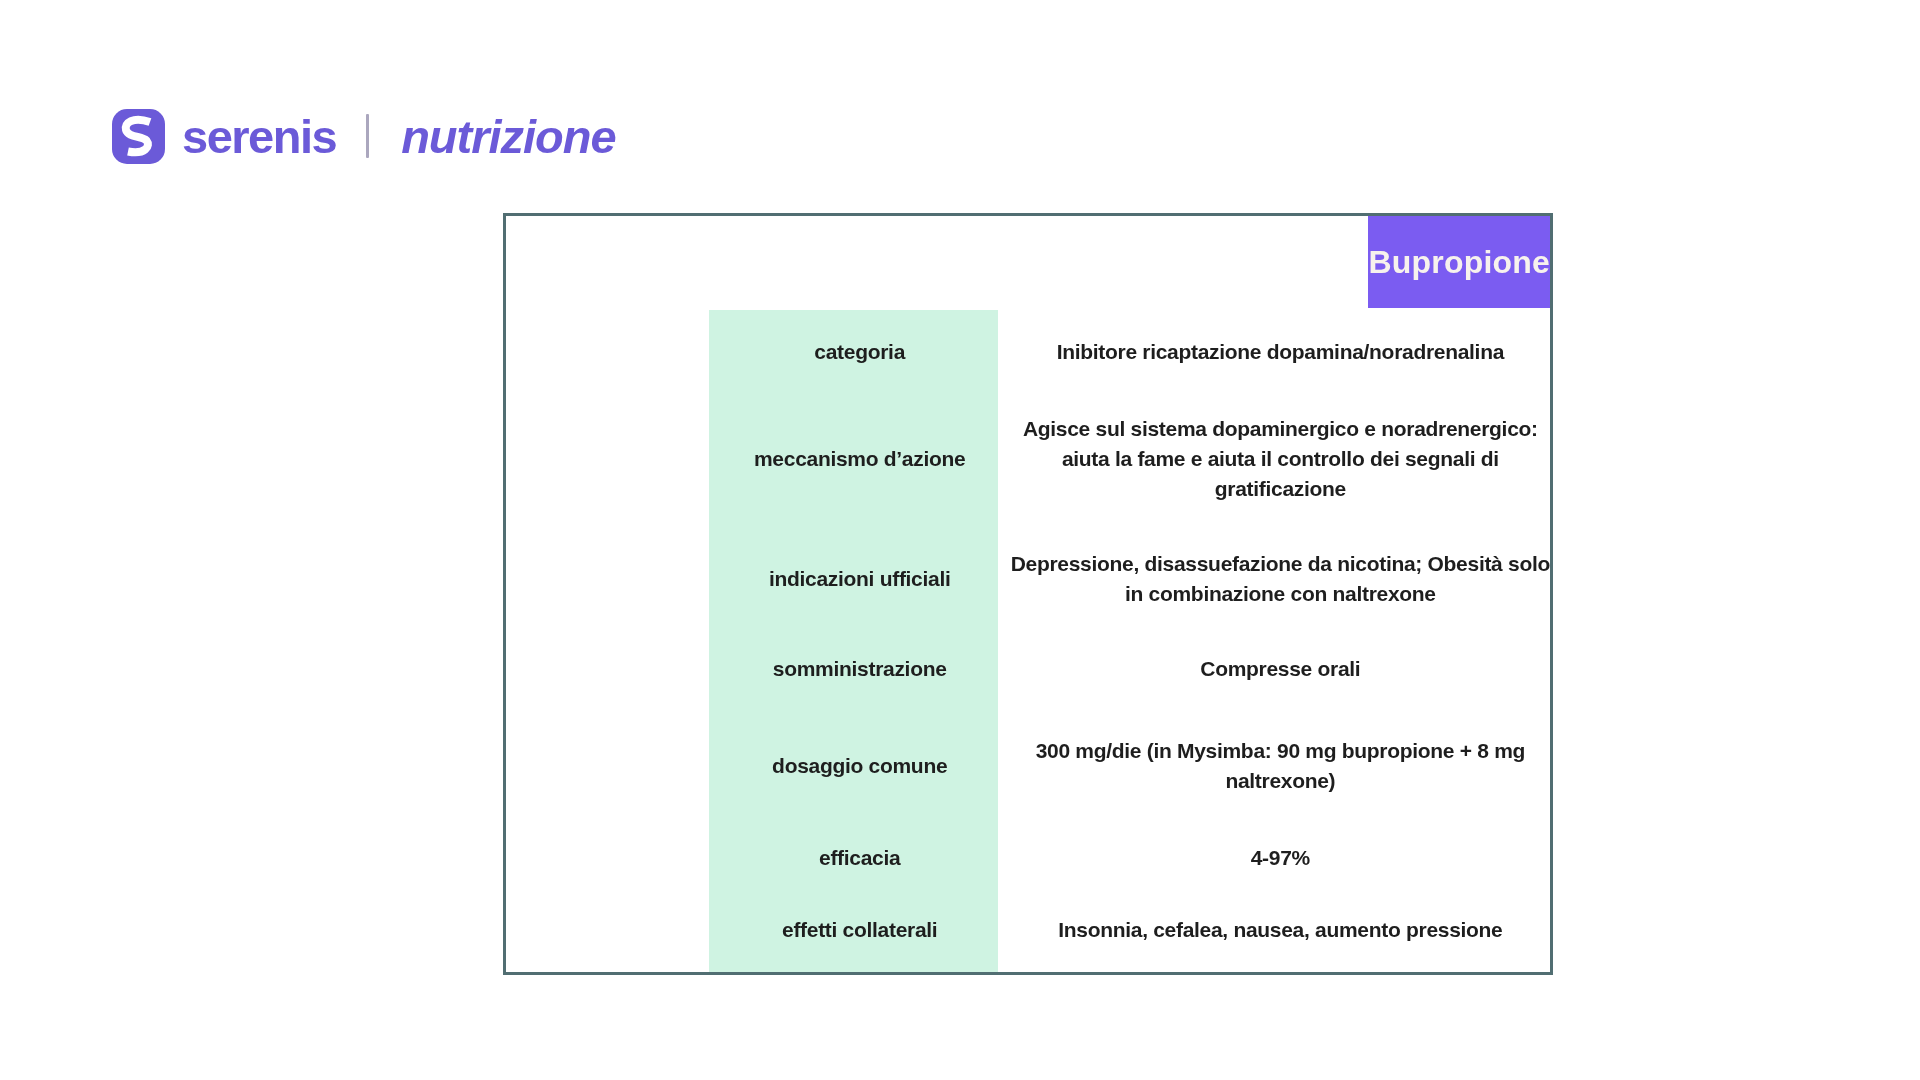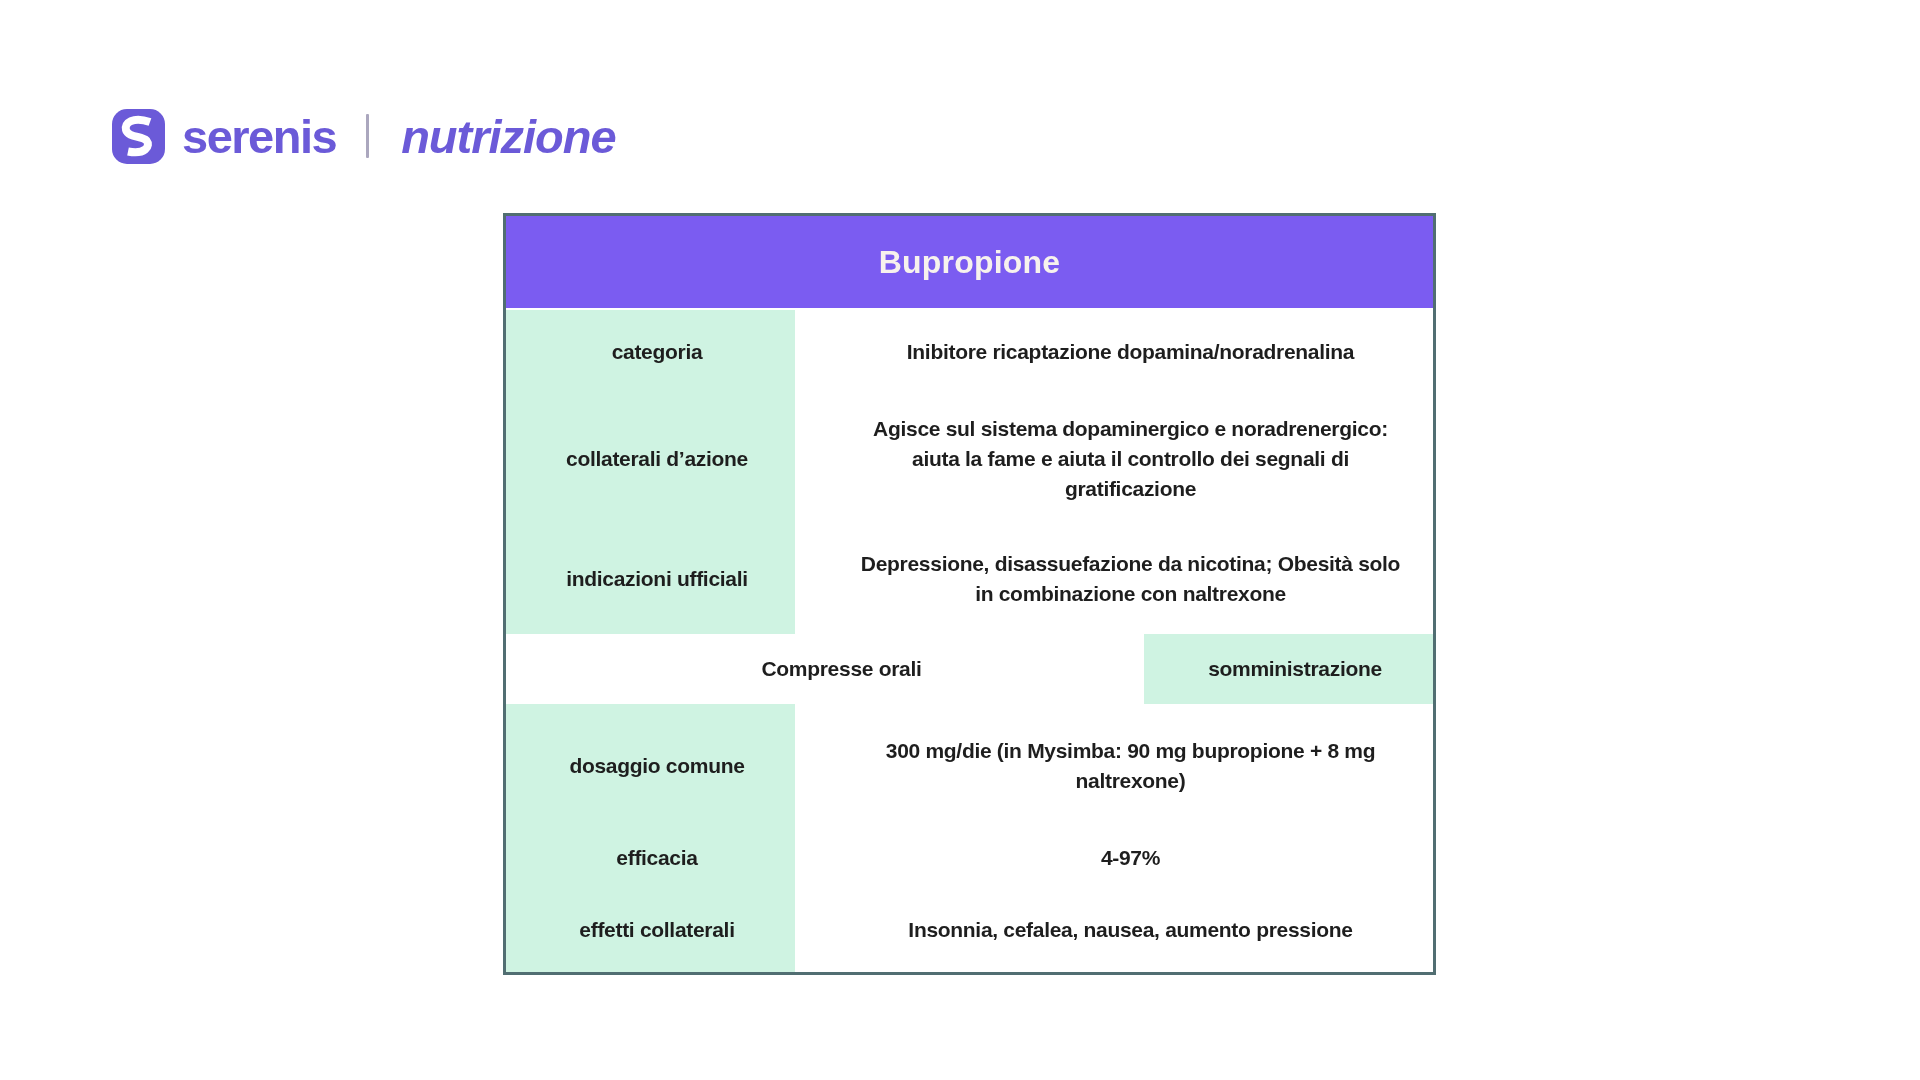--- a/index.html
+++ b/index.html
@@ -20,24 +20,24 @@
     color:var(--logo-purple);line-height:1;
   }
   .logo-word.italic{font-style:italic;letter-spacing:-1px;}
   .logo-sep{
     width:3px;height:44px;background:#8f8aa8;opacity:.75;
     margin:0 15px 0 13px;border-radius:1px;
   }
 
   
   .card{
-    position:absolute;left:503px;top:213px;width:933px;height:762px;
+    position:absolute;left:503px;top:213px;width:1050px;height:762px;
     box-sizing:border-box;border:3px solid var(--border);
     background:#ffffff;
-    display:flex;flex-direction:column;
+    display:flex;flex-direction:column;align-items:flex-end;
   }
   .card-header{
     flex:0 0 94px;box-sizing:border-box;
     background:var(--purple);
     border-bottom:2px solid #ffffff;
     display:flex;align-items:center;justify-content:center;
     color:var(--header-text);
     font-size:32px;font-weight:700;letter-spacing:.2px;
   }
   .card-body{flex:1 1 auto;display:flex;flex-direction:column;}
@@ -49,21 +49,21 @@
   .row:nth-child(5){height:124px;}
   .row:nth-child(6){height:60px;}
   .row:nth-child(7){height:84px;}
   .cell{
     display:flex;flex-direction:column;align-items:center;justify-content:center;
     color:var(--ink);font-weight:700;font-size:21px;letter-spacing:-0.3px;
     text-align:center;
     padding-left:13px;
   }
   .cell.label{flex:0 0 276px;background:var(--mint);}
-  .cell.value{flex:1 1 auto;background:#ffffff;margin-left:20px;}
+  .cell.value{flex:1 1 auto;background:#ffffff;}
   .vline{line-height:30px;white-space:nowrap;}
 </style>
 </head>
 <body style="--purple: #7B5CF1; --mint: #CFF3E2; --border: #516E72; --ink: #1E1E1E; --header-text: #F7F2ED; --logo-purple: #6B5AD8;">
 
 <div class="logo">
   <svg class="logo-icon" viewBox="0 0 53 55" xmlns="http://www.w3.org/2000/svg" aria-hidden="true">
     <rect x="0" y="0" width="53" height="55" rx="15" fill="#6B5AD8"></rect>
     <path d="M38 13 C 21 7, 12 14, 14 21 C 16 28.5, 30 27, 34.5 31.5 C 39 37, 33 46, 16 42.5" stroke="#ffffff" stroke-width="8" fill="none" stroke-linecap="butt"></path>
   </svg>
@@ -76,41 +76,41 @@
   <div class="card-header">Bupropione</div>
   <div class="card-body">
   <div class="row">
     <div class="cell label">categoria</div>
     <div class="cell value">
           <div class="vline">Inibitore ricaptazione dopamina/noradrenalina</div>
         </div>
   </div>
 
   <div class="row">
-    <div class="cell label">collaterali d’azione</div>
+    <div class="cell label">meccanismo d’azione</div>
     <div class="cell value">
           <div class="vline">Agisce sul sistema dopaminergico e noradrenergico:</div>
           <div class="vline">aiuta la fame e aiuta il controllo dei segnali di</div>
           <div class="vline">gratificazione</div>
         </div>
   </div>
 
   <div class="row">
     <div class="cell label">indicazioni ufficiali</div>
     <div class="cell value">
           <div class="vline">Depressione, disassuefazione da nicotina; Obesità solo</div>
           <div class="vline">in combinazione con naltrexone</div>
         </div>
   </div>
 
   <div class="row">
+    <div class="cell label">somministrazione</div>
     <div class="cell value">
           <div class="vline">Compresse orali</div>
         </div>
-    <div class="cell label">somministrazione</div>
   </div>
 
   <div class="row">
     <div class="cell label">dosaggio comune</div>
     <div class="cell value">
           <div class="vline">300 mg/die (in Mysimba: 90 mg bupropione + 8 mg</div>
           <div class="vline">naltrexone)</div>
         </div>
   </div>
 

